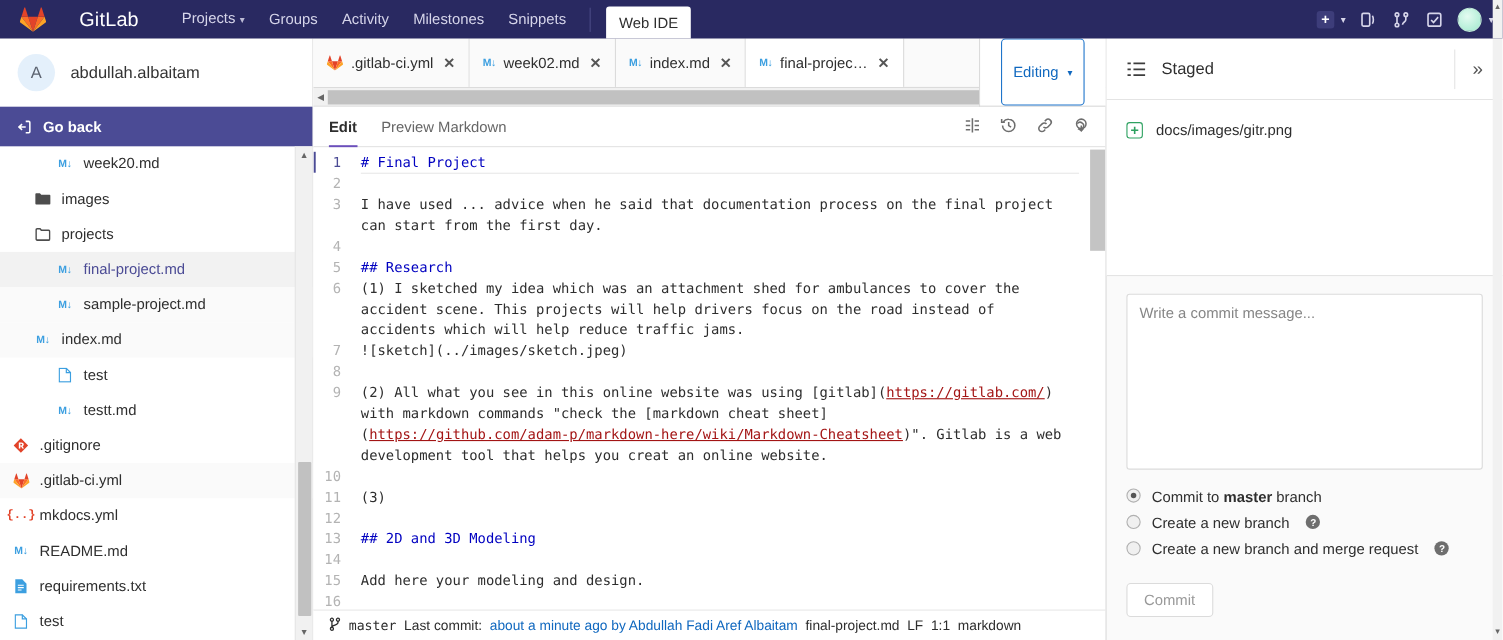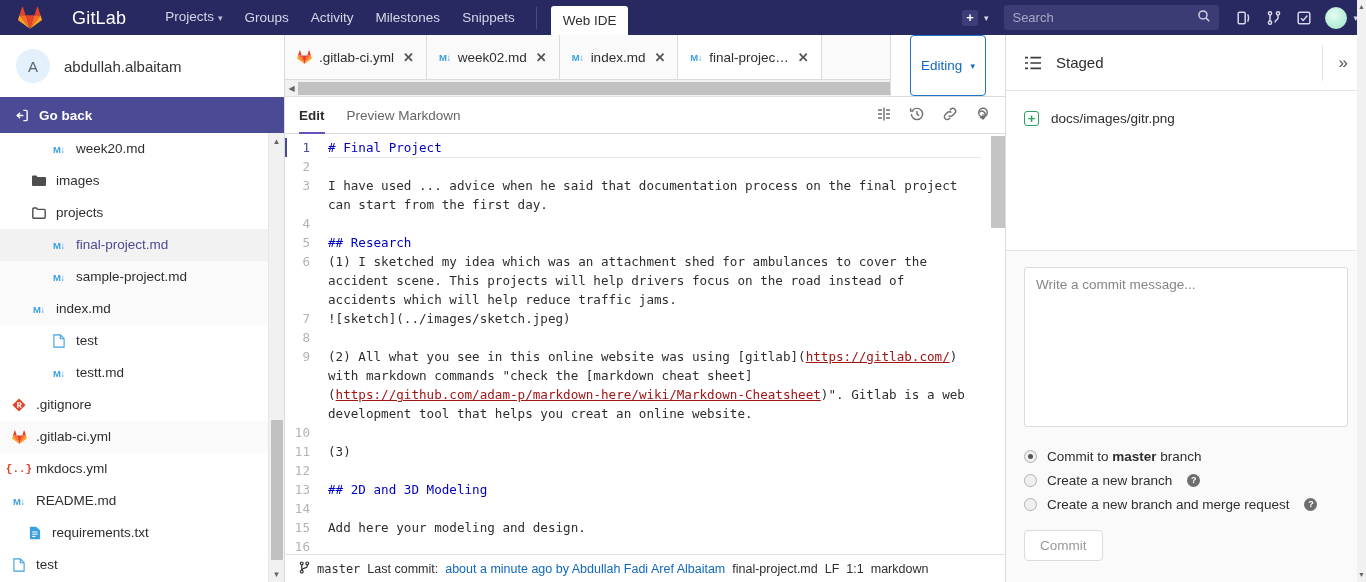--- a/index.html
+++ b/index.html
@@ -184,21 +184,21 @@
     font-family: "Liberation Sans", sans-serif; flex: 0 0 15px;
   }
   .commit-area { padding: 16px 18px 0 18px; }
   .commit-ta {
     width: 100%; height: 160px; border: 1px solid #dbdbdb; background: #fff; border-radius: 3px;
     padding: 9px 11px; font-size: 13.5px; font-family: "Liberation Sans", sans-serif;
     color: #2e2e2e; resize: none; outline: none;
   }
   .commit-ta::placeholder { color: #868686; }
   .radios { padding: 14px 18px 0 18px; }
-  .radio-row { display: flex; align-items: center; height: 24px; font-size: 13.5px; gap: 10px; }
+  .radio-row { display: flex; height: 24px; font-size: 13.5px; gap: 10px; }
   .radio {
     width: 13px; height: 13px; border-radius: 50%; border: 1px solid #b0b0b0;
     background: #f0f0f0; position: relative; flex: 0 0 13px;
   }
   .radio.on::after {
     content: ""; position: absolute; left: 3px; top: 3px; width: 5px; height: 5px;
     border-radius: 50%; background: #555;
   }
   .qmark {
     display: inline-flex; align-items: center; justify-content: center;
@@ -242,29 +242,20 @@
     <a href="#">Snippets</a>
     <span class="nav-sep"></span>
     <span class="webide-pill">Web IDE</span>
   </div>
 
   <div class="nav-right">
     <span class="plus-btn">
       <span class="plus-sq">+</span>
       <span class="caret">▾</span>
     </span>
-    <div class="searchbox">
-      <span class="ph">Search</span>
-      <span>
-        <svg width="14" height="14" viewBox="0 0 16 16" fill="none" stroke="#cfcee3" stroke-width="1.7">
-          <circle cx="6.8" cy="6.8" r="4.6"></circle>
-            <path d="M10.4 10.4 14 14"></path>
-        </svg>
-      </span>
-    </div>
     <span class="nav-icon">
       <svg width="16" height="16" viewBox="0 0 16 16" fill="none" stroke="#d6d5ea" stroke-width="1.5">
         <rect x="2.2" y="2.2" width="7" height="11.6" rx="1.2"></rect>
           <path d="M11.6 4.4c1.2 1.6 1.2 5.6 0 7.2"></path>
       </svg>
     </span>
     <span class="nav-icon">
       <svg width="16" height="16" viewBox="0 0 16 16" fill="none" stroke="#d6d5ea" stroke-width="1.5">
         <circle cx="4" cy="3.3" r="1.6"></circle>
           <circle cx="12" cy="3.3" r="1.6"></circle>
@@ -387,21 +378,21 @@
               <span class="json-ico">{..}</span>
             </span>
             <span class="tr-label">mkdocs.yml</span>
           </div>
           <div class="tree-row" style="padding-left: 10px;">
             <span class="tr-ico">
               <span class="md-ico">M↓</span>
             </span>
             <span class="tr-label">README.md</span>
           </div>
-          <div class="tree-row" style="padding-left: 26px;">
+          <div class="tree-row" style="padding-left: 10px;">
             <span class="tr-ico">
               <svg width="12" height="14" viewBox="0 0 12 14">
                 <path fill="#3c9fe0" d="M.9.7h6.3l3.9 3.9v8.7H.9z"></path>
                 <path fill="none" stroke="#fff" stroke-width="1" d="M3.2 6h5.4M3.2 8.2h5.4M3.2 10.4h3.4"></path>
               </svg>
             </span>
             <span class="tr-label">requirements.txt</span>
           </div>
           <div class="tree-row" style="padding-left: 10px;">
             <span class="tr-ico">

